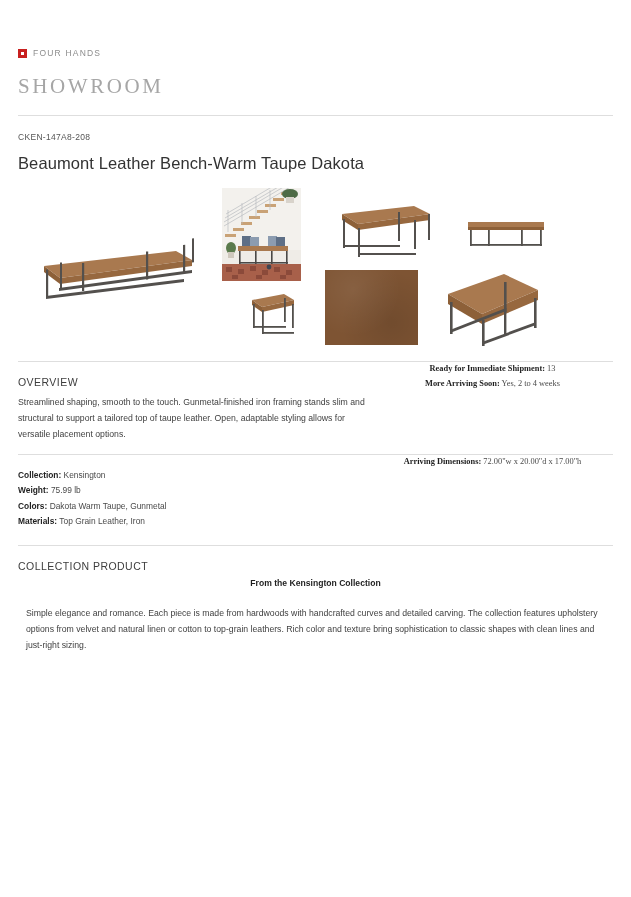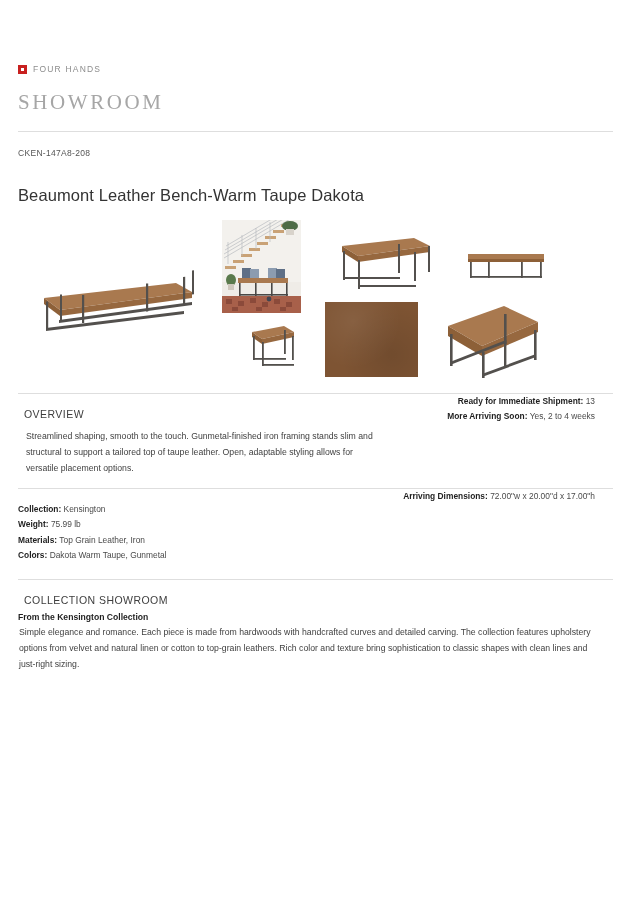--- a/index.html
+++ b/index.html
@@ -18,21 +18,21 @@
   .page {
     width: 631px;
     height: 897px;
     box-sizing: border-box;
     padding: 0 18px;
     position: relative;
   }
 
   
   .brand {
-    padding-top: 63px;
+    padding-top: 47px;
   }
   .brand-row {
     display: flex;
     align-items: center;
     gap: 6px;
     height: 12px;
   }
   .brand-mark {
     width: 9px;
     height: 9px;
@@ -78,21 +78,21 @@
     font-size: 8.5px;
     color: #555555;
     letter-spacing: 0.3px;
     margin-top: 16px;
   }
   .product-title {
     font-size: 16.5px;
     font-weight: 300;
     color: #333333;
     letter-spacing: 0.1px;
-    margin-top: 28px;
+    margin-top: 12px;
   }
 
   
   .gallery {
     position: relative;
     height: 175px;
     margin-top: 13px;
   }
   .shot { position: absolute; }
   .shot img, .shot svg { display: block; }
@@ -122,55 +122,57 @@
       #7e5433;
   }
 
   
   .section { position: relative; }
   .sec-head {
     font-size: 10.5px;
     font-weight: 400;
     color: #3d3d3d;
     letter-spacing: 0.45px;
-    margin: 0 0 6px 6px;
+    margin: 0 0 6px 0;
   }
   .body-copy {
     font-size: 8.7px;
     line-height: 1.85;
     color: #414141;
     max-width: 360px;
   }
   .right-col {
     position: absolute;
-    right: 18px;
+    right: 8px;
     top: 0;
-    text-align: right;
+    text-align: center;
     width: 225px;
+    font-family: Liberation Serif, serif;
   }
   .kv {
     font-size: 8.4px;
     line-height: 1.72;
     color: #4a4a4a;
   }
   .kv b {
     color: #1f1f1f;
     font-weight: 700;
   }
   .detail-list .kv { line-height: 1.85; }
 
   .sec-overview { padding-top: 14px; }
   .sec-details { padding-top: 13px; }
   .sec-collection { padding-top: 14px; }
 
   .coll-sub {
     font-size: 8.6px;
     font-weight: 700;
     color: #1f1f1f;
-    margin: 2px 0 2px 0;
+    margin: 2px 0 17px 0;
+    text-align: center;
   }
   .coll-body {
     font-size: 8.7px;
     line-height: 1.85;
     color: #414141;
     max-width: 583px;
   }
   .sp-overview { margin-top: 11px; }
   .sp-details { margin-top: 15px; }
 </style>
@@ -345,21 +347,21 @@
         </g>
       </svg>
     </div>
 
   </div>
 
   <div class="rule"></div>
 
   <div class="section sec-overview">
     <div class="sec-head">OVERVIEW</div>
-    <p class="body-copy" style="margin:8px;">Streamlined shaping, smooth to the touch. Gunmetal-finished iron framing stands slim and structural to support a tailored top of taupe leather. Open, adaptable styling allows for versatile placement options.</p>
+    <p class="body-copy" style="margin:0;">Streamlined shaping, smooth to the touch. Gunmetal-finished iron framing stands slim and structural to support a tailored top of taupe leather. Open, adaptable styling allows for versatile placement options.</p>
 
     <div class="right-col">
       <div class="kv">
         <b>Ready for Immediate Shipment:</b>
         <span>13</span>
       </div>
       <div class="kv">
         <b>More Arriving Soon:</b>
         <span>Yes, 2 to 4 weeks</span>
       </div>
@@ -373,38 +375,38 @@
     <div class="detail-list">
       <div class="kv">
         <b>Collection:</b>
         <span>Kensington</span>
       </div>
       <div class="kv">
         <b>Weight:</b>
         <span>75.99 lb</span>
       </div>
       <div class="kv">
+        <b>Colors:</b>
+        <span>Dakota Warm Taupe, Gunmetal</span>
+      </div>
+      <div class="kv">
         <b>Materials:</b>
         <span>Top Grain Leather, Iron</span>
       </div>
-      <div class="kv">
-        <b>Colors:</b>
-        <span>Dakota Warm Taupe, Gunmetal</span>
-      </div>
     </div>
 
     <div class="right-col">
       <div class="kv">
         <b>Arriving Dimensions:</b>
         <span>72.00"w x 20.00"d x 17.00"h</span>
       </div>
     </div>
   </div>
 
   <div class="rule sp-details"></div>
 
   <div class="section sec-collection">
-    <div class="sec-head">COLLECTION SHOWROOM</div>
+    <div class="sec-head">COLLECTION PRODUCT</div>
     <div class="coll-sub">From the Kensington Collection</div>
-    <p class="coll-body" style="margin:1px;">Simple elegance and romance. Each piece is made from hardwoods with handcrafted curves and detailed carving. The collection features upholstery options from velvet and natural linen or cotton to top-grain leathers. Rich color and texture bring sophistication to classic shapes with clean lines and just-right sizing.</p>
+    <p class="coll-body" style="margin:8px;">Simple elegance and romance. Each piece is made from hardwoods with handcrafted curves and detailed carving. The collection features upholstery options from velvet and natural linen or cotton to top-grain leathers. Rich color and texture bring sophistication to classic shapes with clean lines and just-right sizing.</p>
   </div>
 
 </div>
 
 </body></html>

